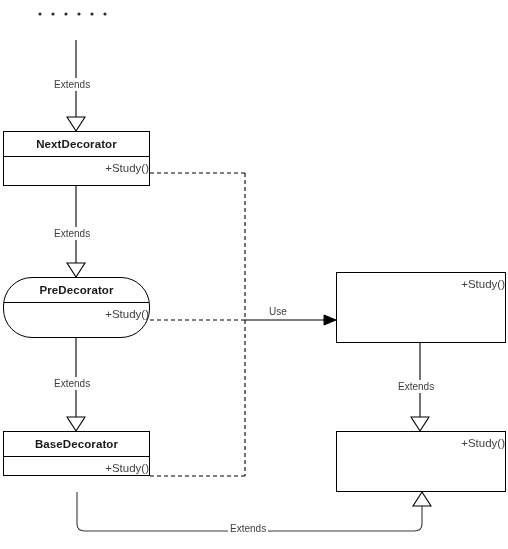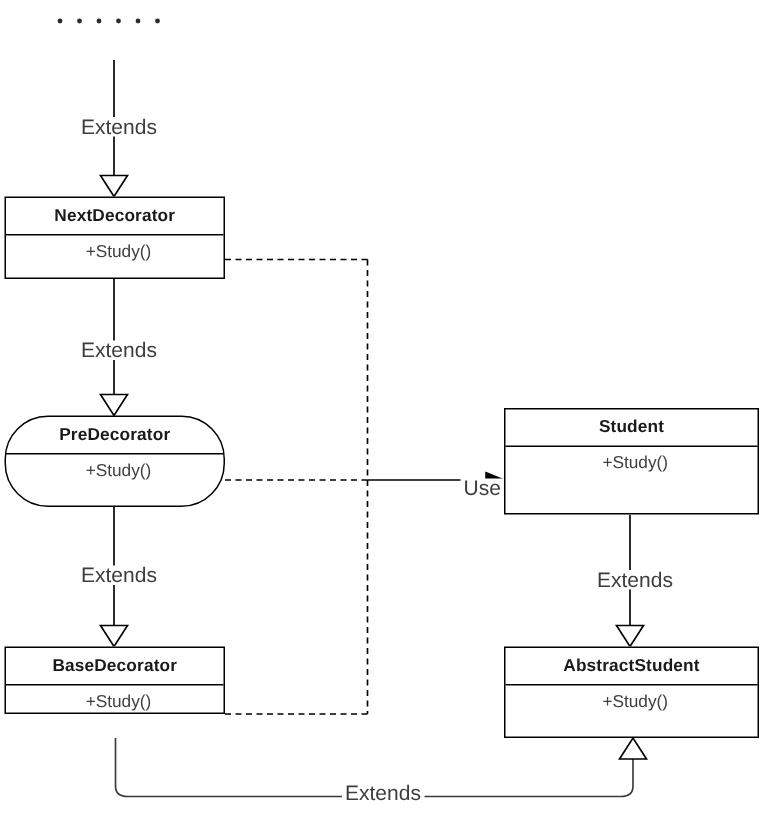--- a/index.html
+++ b/index.html
@@ -44,29 +44,29 @@
     display: flex;
     align-items: center;
     justify-content: center;
   }
   .uml-class-members {
     box-sizing: border-box;
     width: 100%;
     padding: 4px 0 0 5px;
     font-size: 11.5px;
     color: #404040;
-    text-align: center;
+    text-align: right;
   }
   .uml-member {
     line-height: 14px;
     white-space: nowrap;
   }
   .edge-label {
     position: absolute;
-    font-size: 14px;
+    font-size: 10px;
     color: #3d3d3d;
     background: #ffffff;
     white-space: nowrap;
     line-height: 13px;
     padding: 0 2px;
   }
   
   #class-next-decorator { left: 3px; top: 131px; width: 147px; height: 55px; }
   #class-next-decorator .uml-class-name { height: 25px; }
   #class-next-decorator .uml-class-members { height: 28px; }
@@ -84,21 +84,21 @@
   #class-student .uml-class-members { height: 44px; }
 
   #class-abstract-student { left: 336px; top: 431px; width: 170px; height: 61px; }
   #class-abstract-student .uml-class-name { height: 25px; }
   #class-abstract-student .uml-class-members { height: 34px; }
 
   
   #label-extends-top      { left: 52px;  top: 78px; }
   #label-extends-next-pre { left: 52px;  top: 227px; }
   #label-extends-pre-base { left: 52px;  top: 377px; }
-  #label-use              { left: 267px; top: 319px; margin-left: 40px; }
+  #label-use              { left: 267px; top: 305px; }
   #label-extends-student  { left: 396px; top: 380px; }
   #label-extends-bottom   { left: 228px; top: 522px; }
 </style>
 </head>
 <body>
 
 <div id="canvas">
 
   <svg id="vector-layer" viewBox="0 0 508 549" width="508" height="549" xmlns="http://www.w3.org/2000/svg">
 
@@ -164,28 +164,26 @@
   </div>
 
   <div class="uml-class" id="class-base-decorator">
     <div class="uml-class-name">BaseDecorator</div>
     <div class="uml-class-members">
       <div class="uml-member">+Study()</div>
     </div>
   </div>
 
   <div class="uml-class" id="class-student">
-    <div class="uml-class-name">Student</div>
     <div class="uml-class-members">
       <div class="uml-member">+Study()</div>
     </div>
   </div>
 
   <div class="uml-class" id="class-abstract-student">
-    <div class="uml-class-name">AbstractStudent</div>
     <div class="uml-class-members">
       <div class="uml-member">+Study()</div>
     </div>
   </div>
 
   <div class="edge-label" id="label-extends-top">Extends</div>
 
   <div class="edge-label" id="label-extends-next-pre">Extends</div>
 
   <div class="edge-label" id="label-extends-pre-base">Extends</div>

